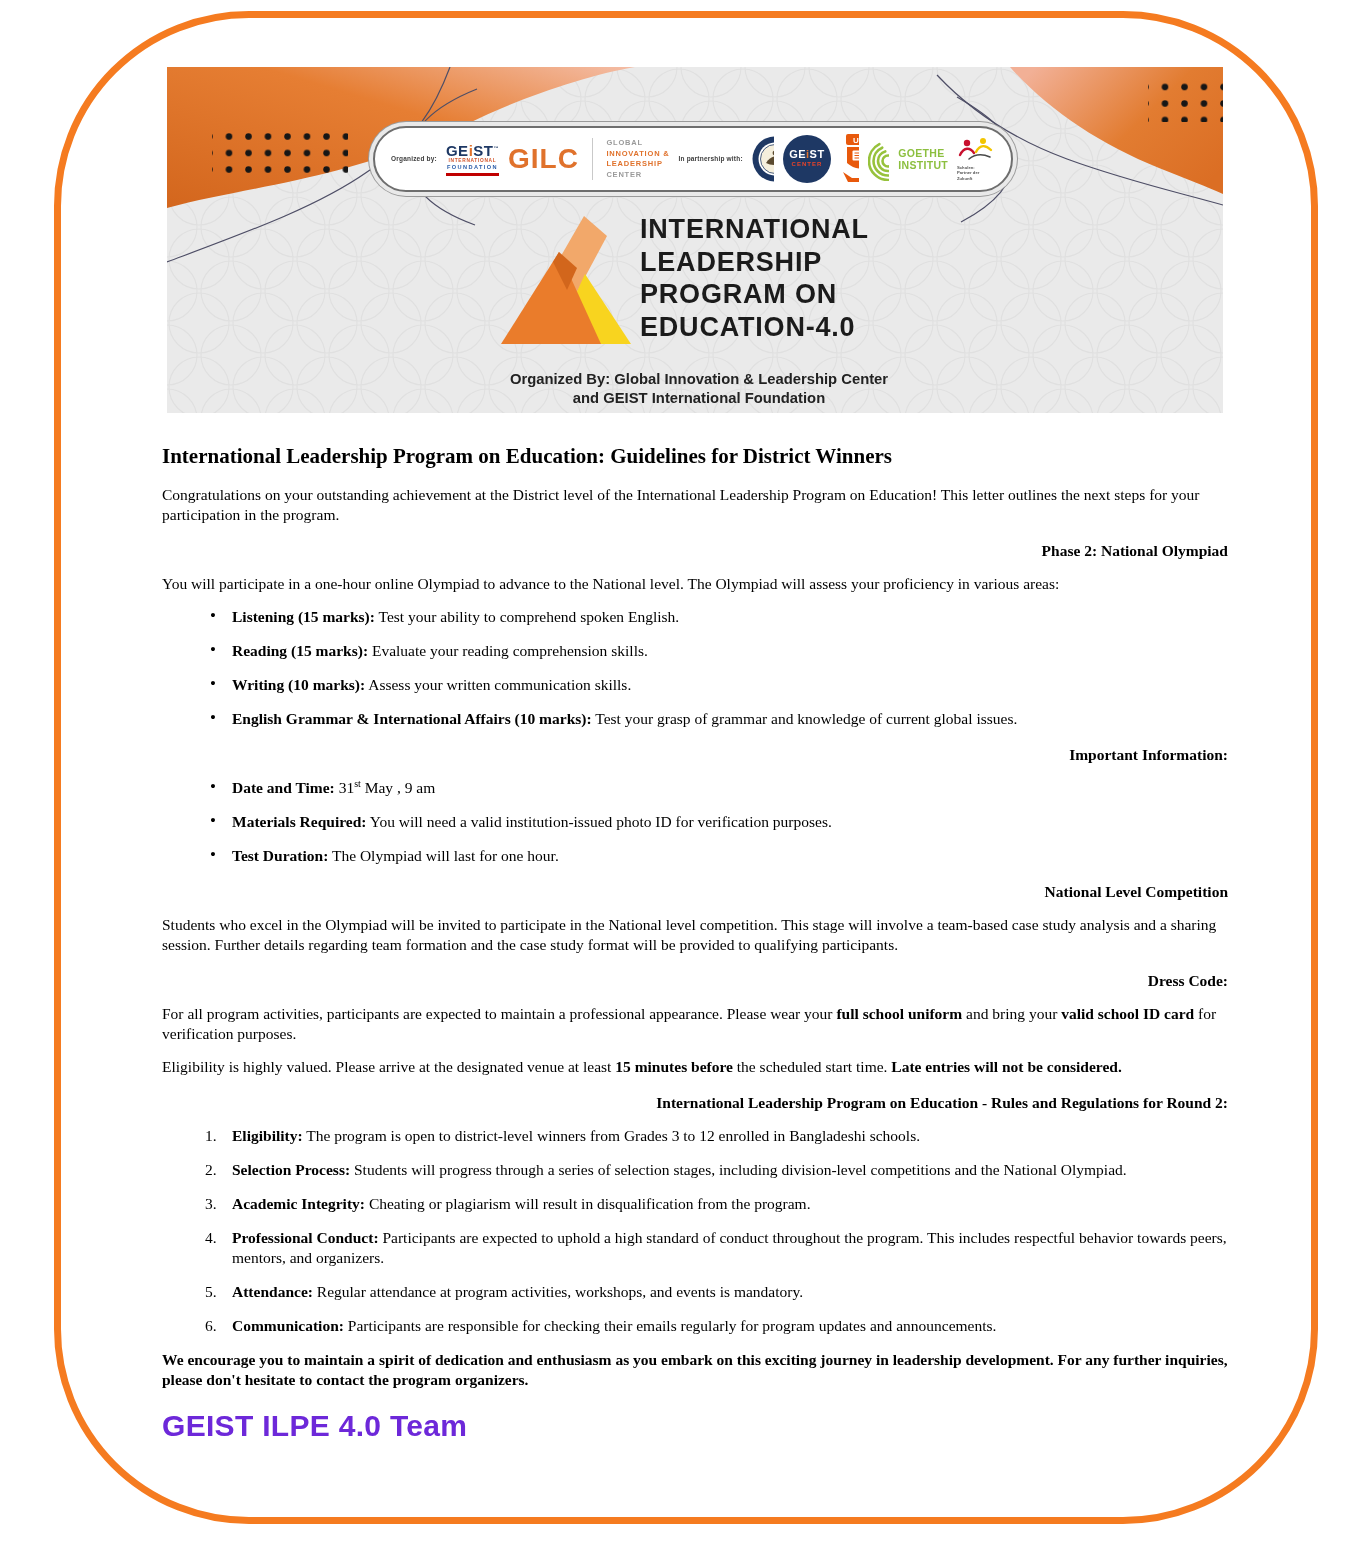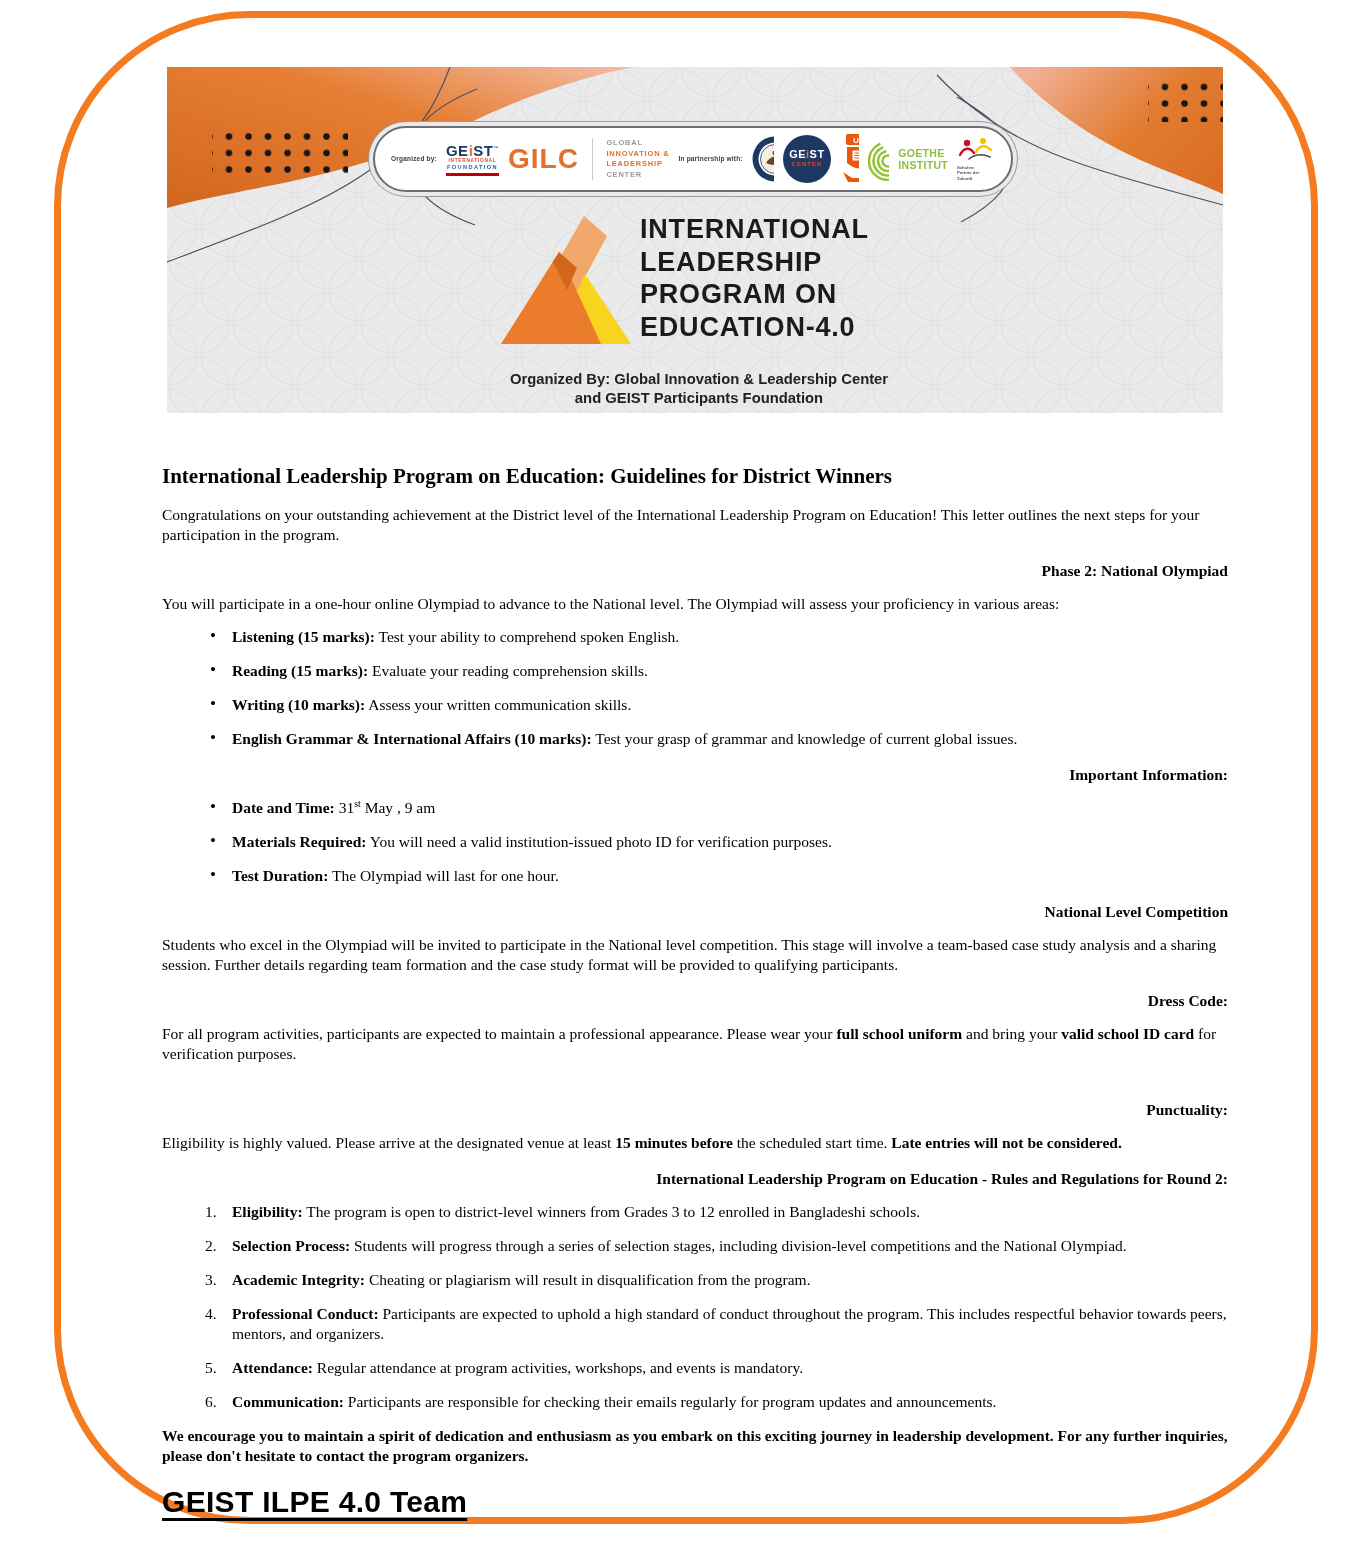--- a/index.html
+++ b/index.html
@@ -45,35 +45,35 @@
   .pasch .pl{font:600 4.2px/1.3 "Liberation Sans",sans-serif;color:#555;}
 
   
   .tri{position:absolute;left:330px;top:145px;}
   .title{position:absolute;left:473px;top:146px;width:430px;}
   .title div{font:800 27px/1.21 "Liberation Sans",sans-serif;color:#1b1b1b;letter-spacing:.8px;}
   .subtitle{position:absolute;left:322px;top:303px;width:420px;text-align:center;}
   .subtitle div{font:600 14.8px/1.3 "Liberation Sans",sans-serif;color:#222;}
 
   
-  .doc{position:absolute;left:162px;top:463px;width:1066px;font-size:15.5px;line-height:20px;}
+  .doc{position:absolute;left:162px;top:443px;width:1066px;font-size:15.5px;line-height:20px;}
   .doc h1{font-size:21px;line-height:26px;margin:0 0 16px 0;font-weight:700;}
   .doc p{margin:0 0 13px 0;}
   .doc .hpara{font-weight:700;margin:16px 0 13px 0;text-align:right;}
   .doc ul{margin:0 0 0 48px;padding:0;list-style:none;}
   .doc ul li{position:relative;padding-left:22px;margin-bottom:14px;margin-top:12px;}
   .doc ul li::before{content:"\2022";position:absolute;left:0;top:-1px;font-size:17px;}
   .doc ol{margin:0 0 0 43px;padding:0;list-style:none;}
   .doc ol li{display:flex;margin-bottom:14px;}
   .doc ol li .num{width:27px;flex:none;}
   .doc sup{font-size:10px;line-height:0;vertical-align:super;}
   .spacer-top{margin-top:36px !important;}
   .closing{font-weight:700;}
-  .signature{font:800 30px/1.1 "Liberation Sans",sans-serif;color:#000000;display:inline-block;
-             text-decoration:underline;text-decoration-thickness:3px;text-underline-offset:6px;
+  .signature{font:800 30px/1.1 "Liberation Sans",sans-serif;color:#6d28d9;display:inline-block;
+             text-decoration-thickness:3px;text-underline-offset:6px;
              letter-spacing:.3px;margin-top:6px;}
 </style>
 </head>
 <body>
 
 <div class="frame"></div>
 
 <div class="banner">
   <svg class="bg" width="1056" height="346">
     <defs>
@@ -195,21 +195,21 @@
   </svg>
 
   <div class="title">
     <div>INTERNATIONAL</div>
     <div>LEADERSHIP</div>
     <div>PROGRAM ON</div>
     <div>EDUCATION-4.0</div>
   </div>
   <div class="subtitle">
     <div>Organized By: Global Innovation &amp; Leadership Center</div>
-    <div>and GEIST Participants Foundation</div>
+    <div>and GEIST International Foundation</div>
   </div>
 </div>
 
 <div class="doc">
   <h1>International Leadership Program on Education: Guidelines for District Winners</h1>
   <p>Congratulations on your outstanding achievement at the District level of the International Leadership Program on Education! This letter outlines the next steps for your participation in the program.</p>
 
   <div class="hpara">Phase 2: National Olympiad</div>
   <p>You will participate in a one-hour online Olympiad to advance to the National level. The Olympiad will assess your proficiency in various areas:</p>
 
@@ -226,21 +226,20 @@
     <li><b>Materials Required:</b><span> You will need a valid institution-issued photo ID  for verification purposes.</span></li>
     <li><b>Test Duration:</b><span> The Olympiad will last for one hour.</span></li>
   </ul>
 
   <div class="hpara">National Level Competition</div>
   <p>Students who excel in the Olympiad will be invited to participate in the National level competition. This stage will involve a team-based case study analysis and a sharing session. Further details regarding team formation and the case study format will be provided to qualifying participants.</p>
 
   <div class="hpara">Dress Code:</div>
   <p><span>For all program activities, participants are expected to maintain a professional appearance. Please wear your </span><b>full school uniform</b><span> and bring your </span><b>valid school ID card</b><span> for verification purposes.</span></p>
 
-  <div class="hpara spacer-top">Punctuality:</div>
   <p><span>Eligibility is highly valued. Please arrive at the designated venue at least </span><b>15 minutes before</b><span> the scheduled start time. </span><b>Late entries will not be considered.</b></p>
 
   <div class="hpara">International Leadership Program on Education - Rules and Regulations for Round 2:</div>
   <ol>
     <li>
         <span class="num">1.</span>
         <div><b>Eligibility:</b><span> The program is open to district-level winners from Grades 3 to 12 enrolled in Bangladeshi schools.</span></div>
       </li>
     <li>
         <span class="num">2.</span>

